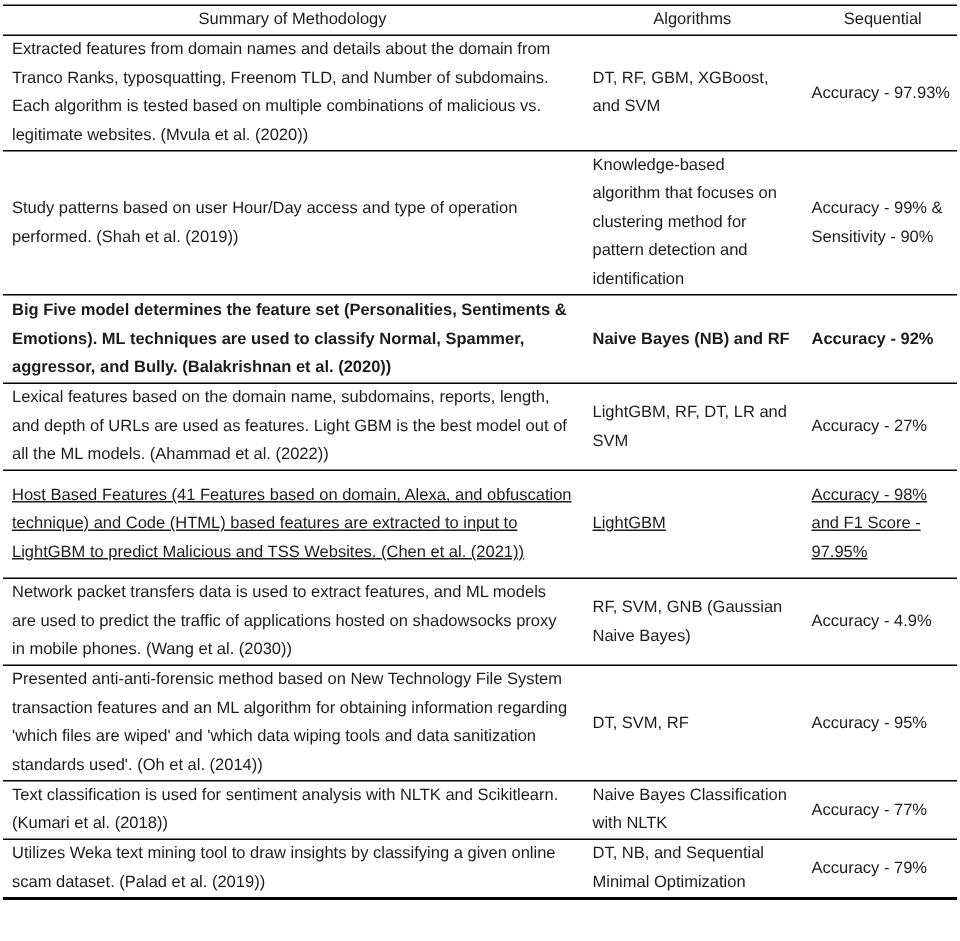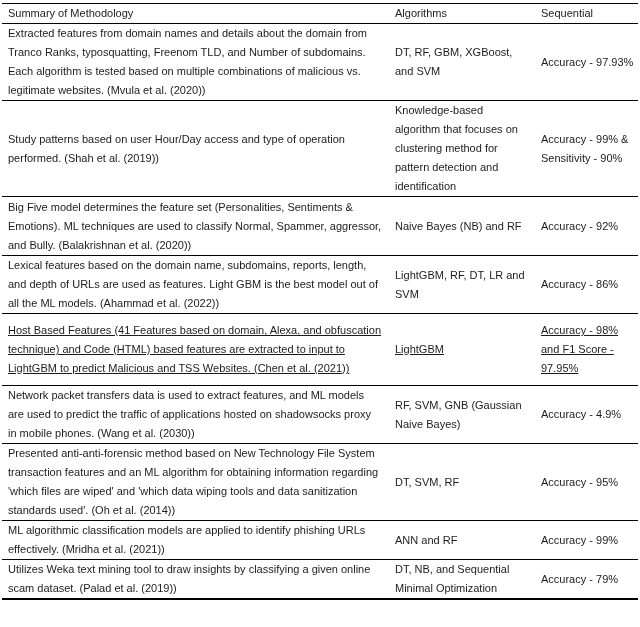--- a/index.html
+++ b/index.html
@@ -22,21 +22,21 @@
     font-size: 11px;
     line-height: 19px;
     letter-spacing: 0;
   }
   col.c-method { width: 388px; }
   col.c-algo   { width: 150px; }
   col.c-perf   { width: 98px; }
 
   thead th {
     font-weight: normal;
-    text-align: left;
+    text-align: center;
     vertical-align: middle;
     border-top: 1.2px solid #000;
     border-bottom: 1px solid #000;
     white-space: nowrap;
   }
   thead tr { height: 16px; }
 
   th, td { padding: 0; }
   th:nth-child(1), td:nth-child(1) { padding-left: 6px; padding-right: 8px; }
   th:nth-child(2), td:nth-child(2) { padding-left: 5px; padding-right: 12px; }
@@ -45,21 +45,21 @@
   tbody td {
     vertical-align: middle;
     border-bottom: 1px solid #000;
     text-align: left;
   }
   tbody tr:last-child td { border-bottom: 2px solid #000; }
 
   
   tbody tr:nth-child(1)  { height: 73px; }
   tbody tr:nth-child(2)  { height: 91px; }
-  tbody tr:nth-child(3)  { height: 59px; }
+  tbody tr:nth-child(3)  { height: 59px; font-weight: bold; }
   tbody tr:nth-child(4)  { height: 55px; }
   tbody tr:nth-child(5)  { height: 72px; text-decoration: underline; }
   tbody tr:nth-child(6)  { height: 56px; }
   tbody tr:nth-child(7)  { height: 76px; }
   tbody tr:nth-child(8)  { height: 38px; }
   tbody tr:nth-child(9)  { height: 37px; }
   tbody tr:nth-child(10) { height: 34px; }
 </style>
 </head>
 <body>
@@ -89,41 +89,41 @@
       <td>Accuracy - 99% &amp; Sensitivity - 90%</td>
     </tr>
     <tr>
       <td>Big Five model determines the feature set (Personalities, Sentiments &amp; Emotions). ML techniques are used to classify Normal, Spammer, aggressor, and Bully. (Balakrishnan et al. (2020))</td>
       <td>Naive Bayes (NB) and RF</td>
       <td>Accuracy - 92%</td>
     </tr>
     <tr>
       <td>Lexical features based on the domain name, subdomains, reports, length, and depth of URLs are used as features. Light GBM is the best model out of all the ML models. (Ahammad et al. (2022))</td>
       <td>LightGBM, RF, DT, LR and SVM</td>
-      <td>Accuracy - 86%</td>
+      <td>Accuracy - 27%</td>
     </tr>
     <tr>
       <td>Host Based Features (41 Features based on domain, Alexa, and obfuscation technique) and Code (HTML) based features are extracted to input to LightGBM to predict Malicious and TSS Websites. (Chen et al. (2021))</td>
       <td>LightGBM</td>
       <td>Accuracy - 98% and F1 Score - 97.95%</td>
     </tr>
     <tr>
       <td>Network packet transfers data is used to extract features, and ML models are used to predict the traffic of applications hosted on shadowsocks proxy in mobile phones. (Wang et al. (2030))</td>
       <td>RF, SVM, GNB (Gaussian Naive Bayes)</td>
       <td>Accuracy - 4.9%</td>
     </tr>
     <tr>
       <td>Presented anti-anti-forensic method based on New Technology File System transaction features and an ML algorithm for obtaining information regarding 'which files are wiped' and 'which data wiping tools and data sanitization standards used'. (Oh et al. (2014))</td>
       <td>DT, SVM, RF</td>
       <td>Accuracy - 95%</td>
     </tr>
     <tr>
-      <td>ML algorithmic classification models are applied to identify phishing URLs effectively. (Mridha et al. (2021))</td>
-      <td>ANN and RF</td>
-      <td>Accuracy - 99%</td>
+      <td>Text classification is used for sentiment analysis with NLTK and Scikitlearn. (Kumari et al. (2018))</td>
+      <td>Naive Bayes Classification with NLTK</td>
+      <td>Accuracy - 77%</td>
     </tr>
     <tr>
       <td>Utilizes Weka text mining tool to draw insights by classifying a given online scam dataset. (Palad et al. (2019))</td>
       <td>DT, NB, and Sequential Minimal Optimization</td>
       <td>Accuracy - 79%</td>
     </tr>
   </tbody>
 </table>
 
 </body></html>

